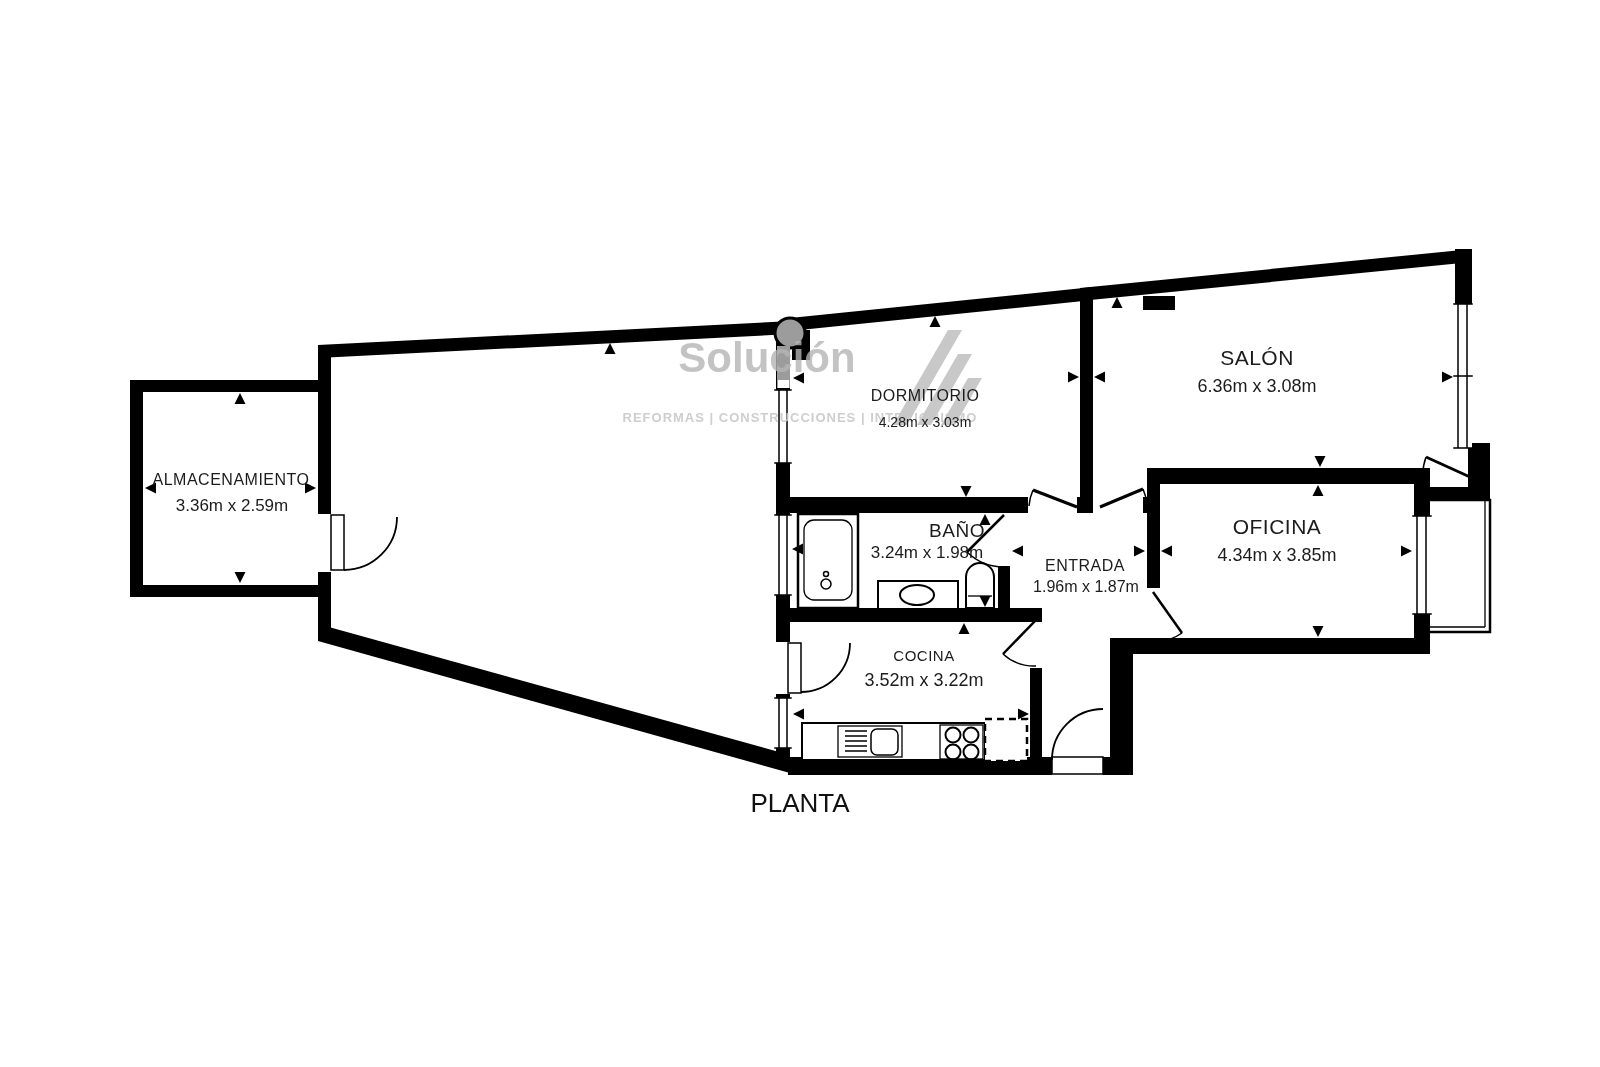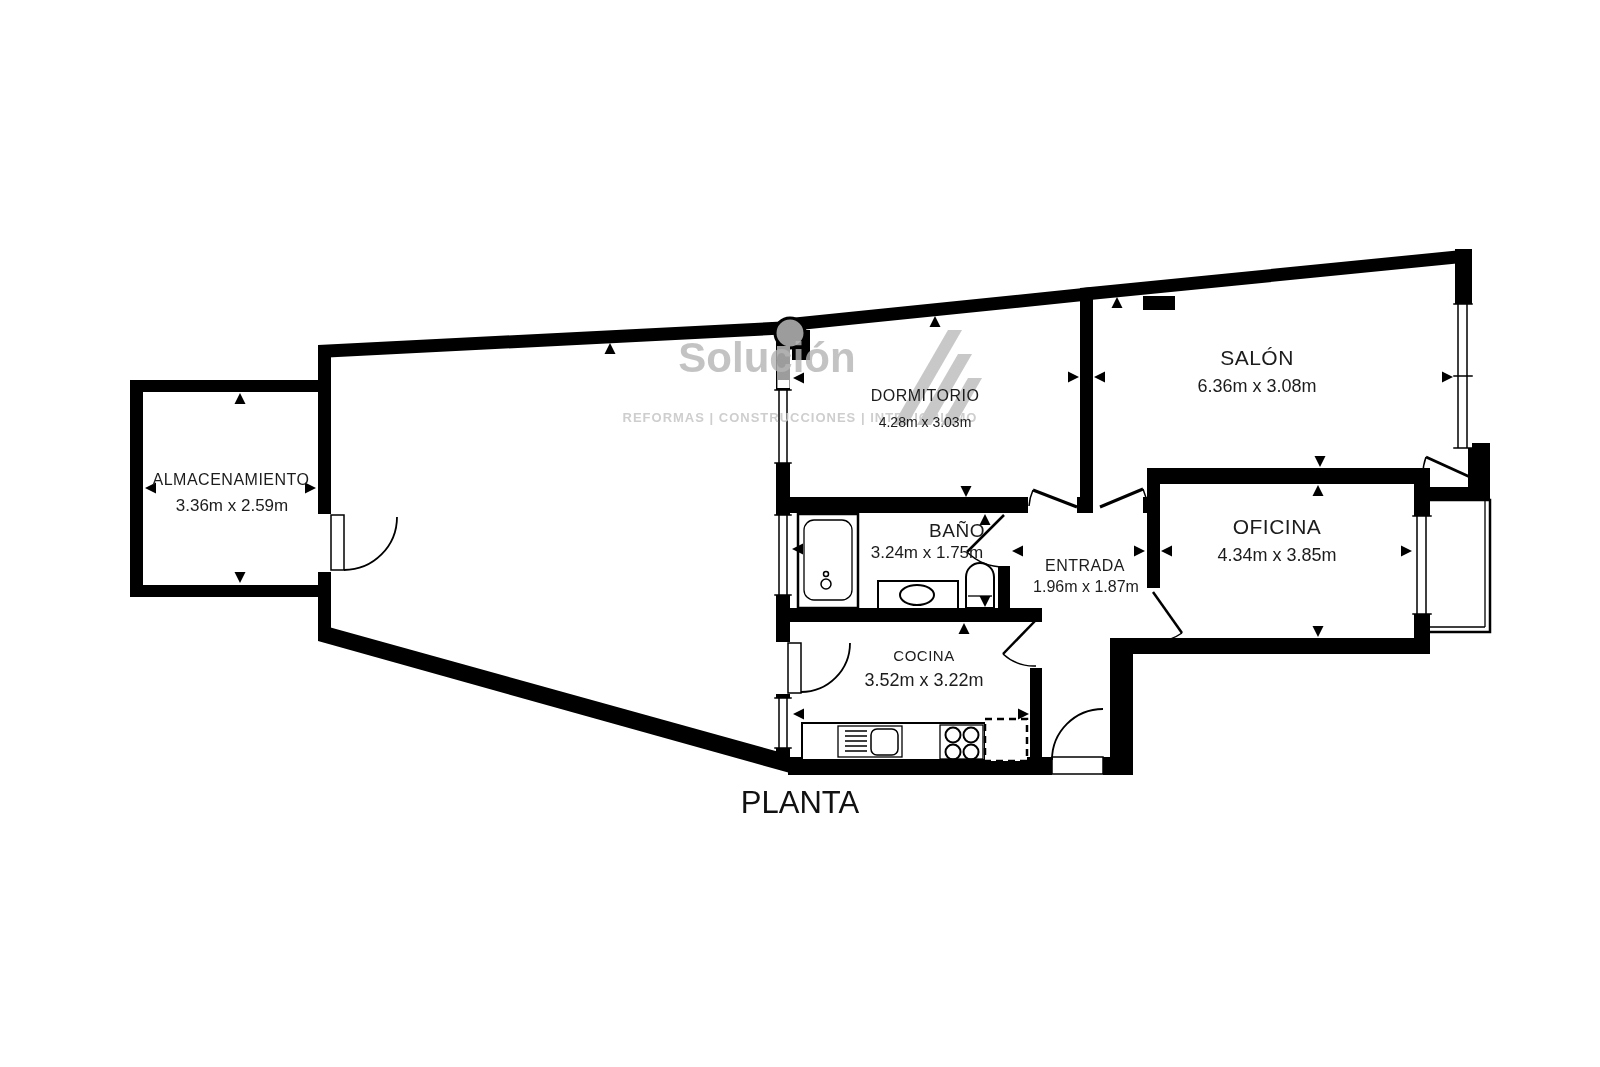--- a/index.html
+++ b/index.html
@@ -264,25 +264,25 @@
   <div class="lbl room-name" style="left:231px;top:480px;font-size:16px;">ALMACENAMIENTO</div>
   <div class="lbl" style="left:232px;top:506px;font-size:17px;">3.36m x 2.59m</div>
 
   <div class="lbl room-name" style="left:925px;top:396px;font-size:16px;">DORMITORIO</div>
   <div class="lbl" style="left:925px;top:423px;font-size:14px;">4.28m x 3.03m</div>
 
   <div class="lbl room-name" style="left:1257px;top:358px;font-size:21px;">SALÓN</div>
   <div class="lbl" style="left:1257px;top:387px;font-size:18px;">6.36m x 3.08m</div>
 
   <div class="lbl room-name" style="left:921px;top:531px;font-size:19px;margin-left:36px;">BAÑO</div>
-  <div class="lbl" style="left:927px;top:553px;font-size:17px;">3.24m x 1.75m</div>
+  <div class="lbl" style="left:927px;top:553px;font-size:17px;">3.24m x 1.98m</div>
 
   <div class="lbl room-name" style="left:1085px;top:566px;font-size:16px;">ENTRADA</div>
   <div class="lbl" style="left:1086px;top:587px;font-size:16px;">1.96m x 1.87m</div>
 
   <div class="lbl room-name" style="left:1277px;top:527px;font-size:21px;">OFICINA</div>
   <div class="lbl" style="left:1277px;top:556px;font-size:18px;">4.34m x 3.85m</div>
 
   <div class="lbl room-name" style="left:924px;top:656px;font-size:15px;text-align:center;">COCINA</div>
   <div class="lbl" style="left:924px;top:681px;font-size:18px;">3.52m x 3.22m</div>
 
-  <div class="plan-title" style="left:800px;top:803px;font-size:31px;">PLANTA</div>
+  <div class="plan-title" style="left:800px;top:803px;font-size:26px;">PLANTA</div>
 </div>
 
 </body></html>

